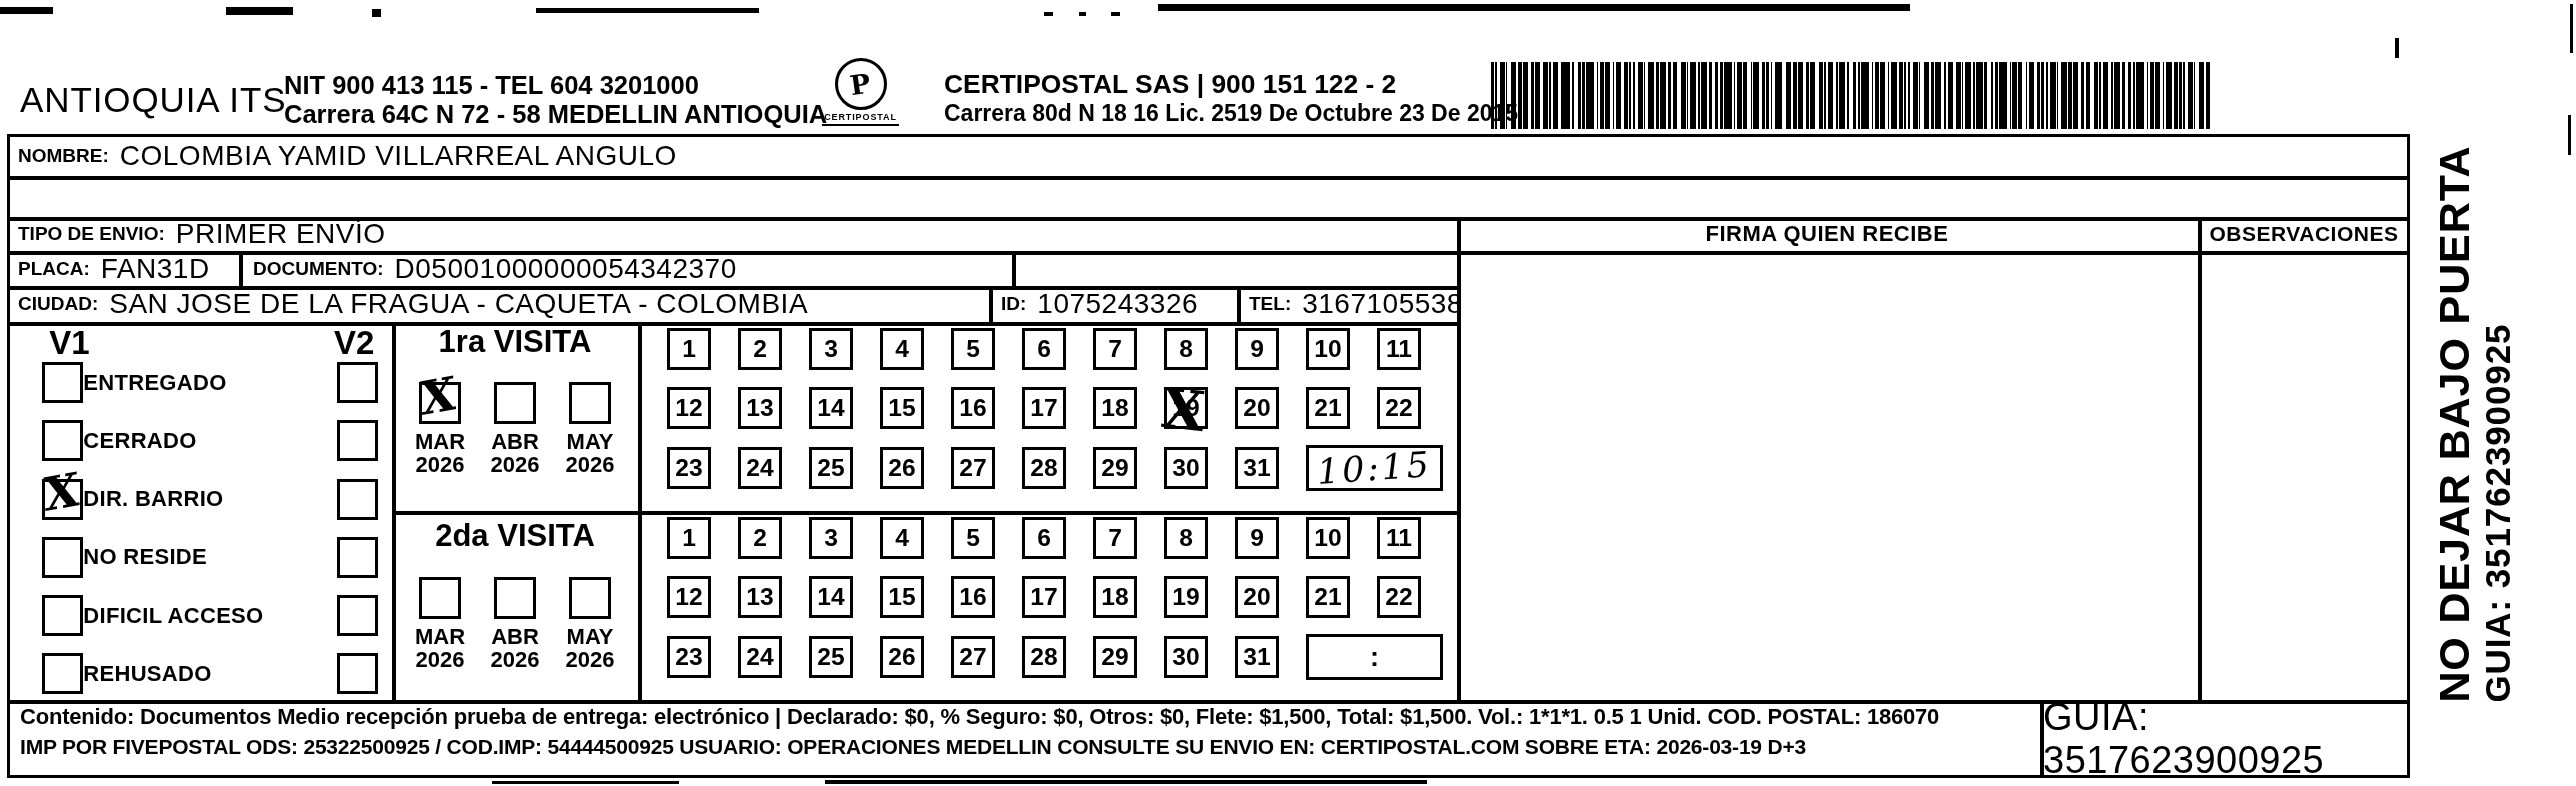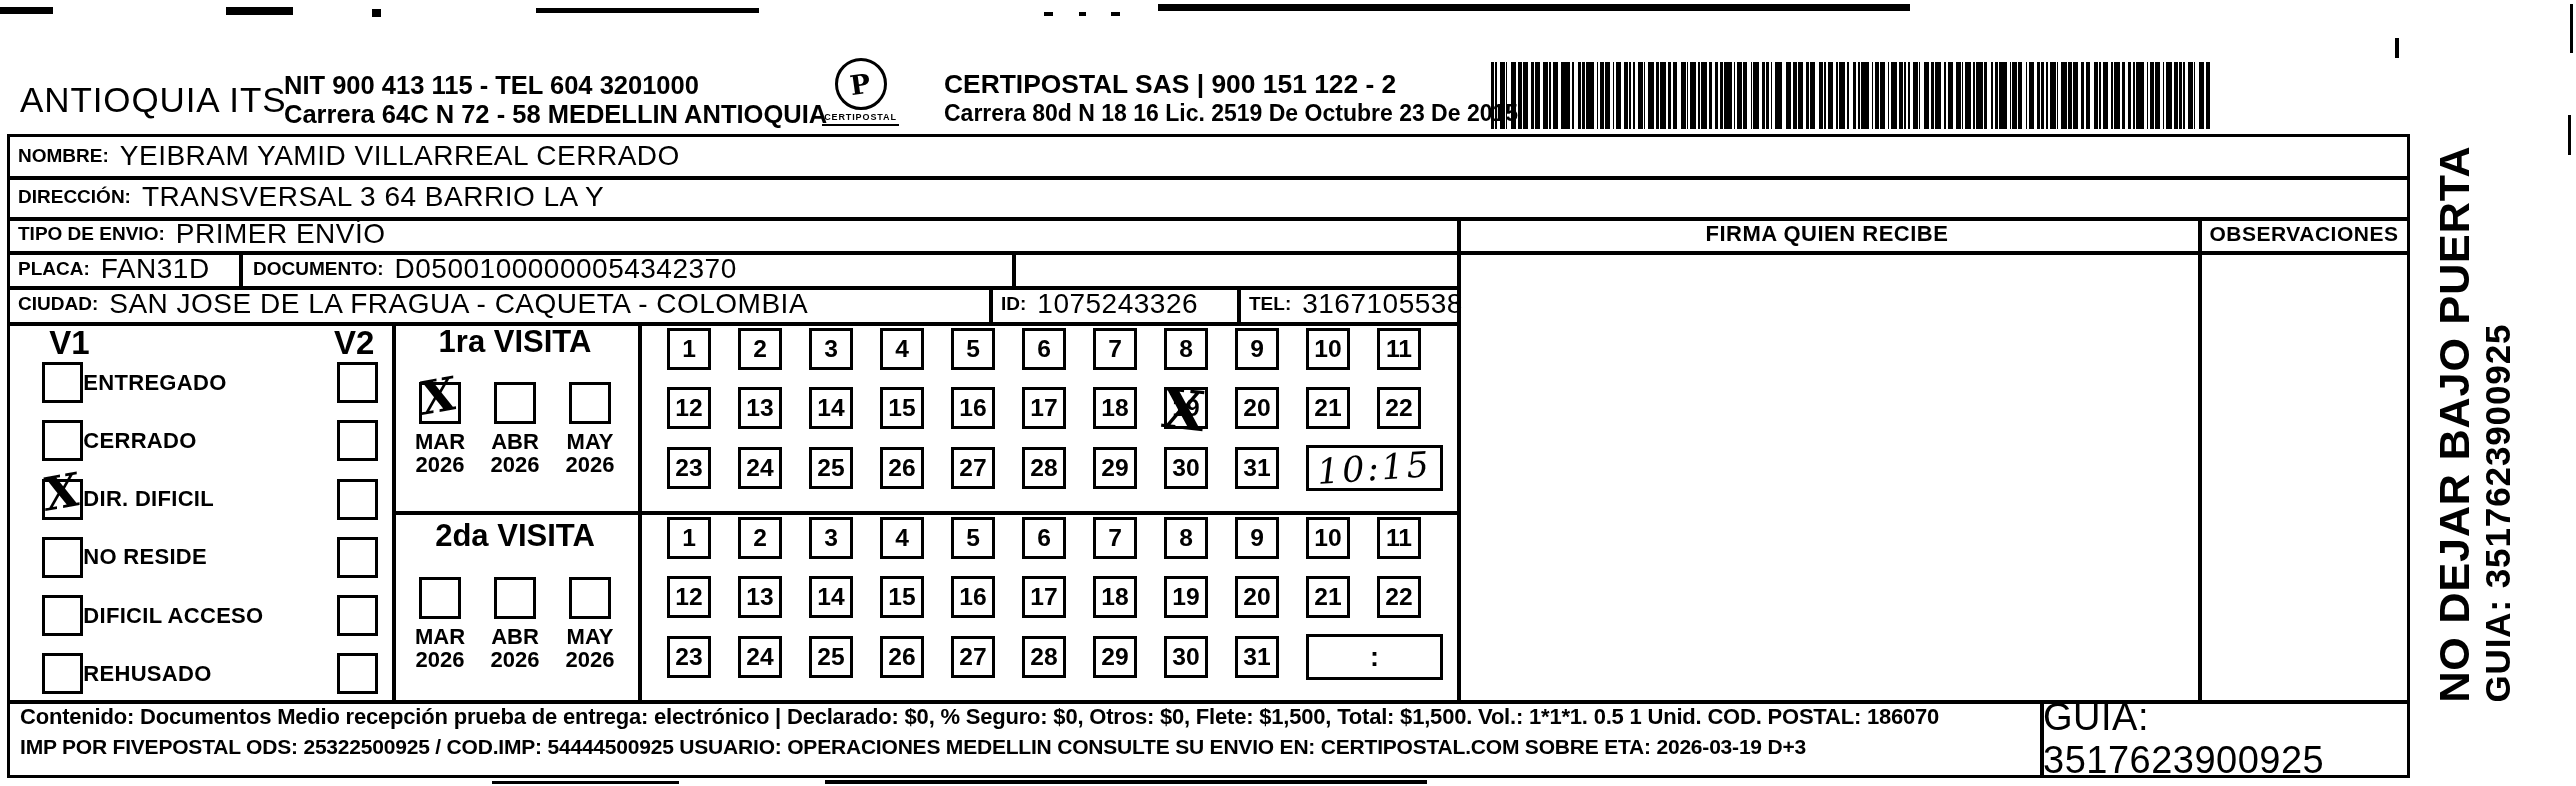--- a/index.html
+++ b/index.html
@@ -244,25 +244,21 @@
       <div class="vl" style="left: 1237px; top: 286px; height: 39px;"></div>
       <div class="vl" style="left: 1457px; top: 217px; height: 483px;"></div>
       <div class="vl" style="left: 2198px; top: 217px; height: 483px;"></div>
       <div class="vl" style="left: 392px; top: 322px; height: 378px;"></div>
       <div class="vl" style="left: 638px; top: 322px; height: 378px;"></div>
       <div class="vl" style="left: 2040px; top: 700px; height: 77px;"></div>
     </div>
 
   <div class="row" style="left:18px;top:135px;height:41px;">
     <span class="lbl">NOMBRE:</span>
-    <span class="val">YEIBRAM YAMID VILLARREAL CERRADO</span>
-  </div>
-  <div class="row" style="left:18px;top:177px;height:39px;">
-    <span class="lbl">DIRECCIÓN:</span>
-    <span class="val">TRANSVERSAL 3   64 BARRIO LA Y</span>
+    <span class="val">COLOMBIA YAMID VILLARREAL ANGULO</span>
   </div>
   <div class="row" style="left:18px;top:218px;height:32px;">
     <span class="lbl">TIPO DE ENVIO:</span>
     <span class="val">PRIMER ENVÍO</span>
   </div>
 
   <div class="row" style="left:18px;top:252px;height:34px;">
     <span class="lbl">PLACA:</span>
     <span class="val">FAN31D</span>
   </div>
@@ -300,21 +296,21 @@
         </div>
         <div class="status-row">
           <div class="cbox"></div>
           <div class="status-label">CERRADO</div>
           <div class="cbox"></div>
         </div>
         <div class="status-row">
           <div class="cbox">
             <span class="pen-x">X</span>
           </div>
-          <div class="status-label">DIR. DIFICIL</div>
+          <div class="status-label">DIR. BARRIO</div>
           <div class="cbox"></div>
         </div>
         <div class="status-row">
           <div class="cbox"></div>
           <div class="status-label">NO RESIDE</div>
           <div class="cbox"></div>
         </div>
         <div class="status-row">
           <div class="cbox"></div>
           <div class="status-label">DIFICIL ACCESO</div>

